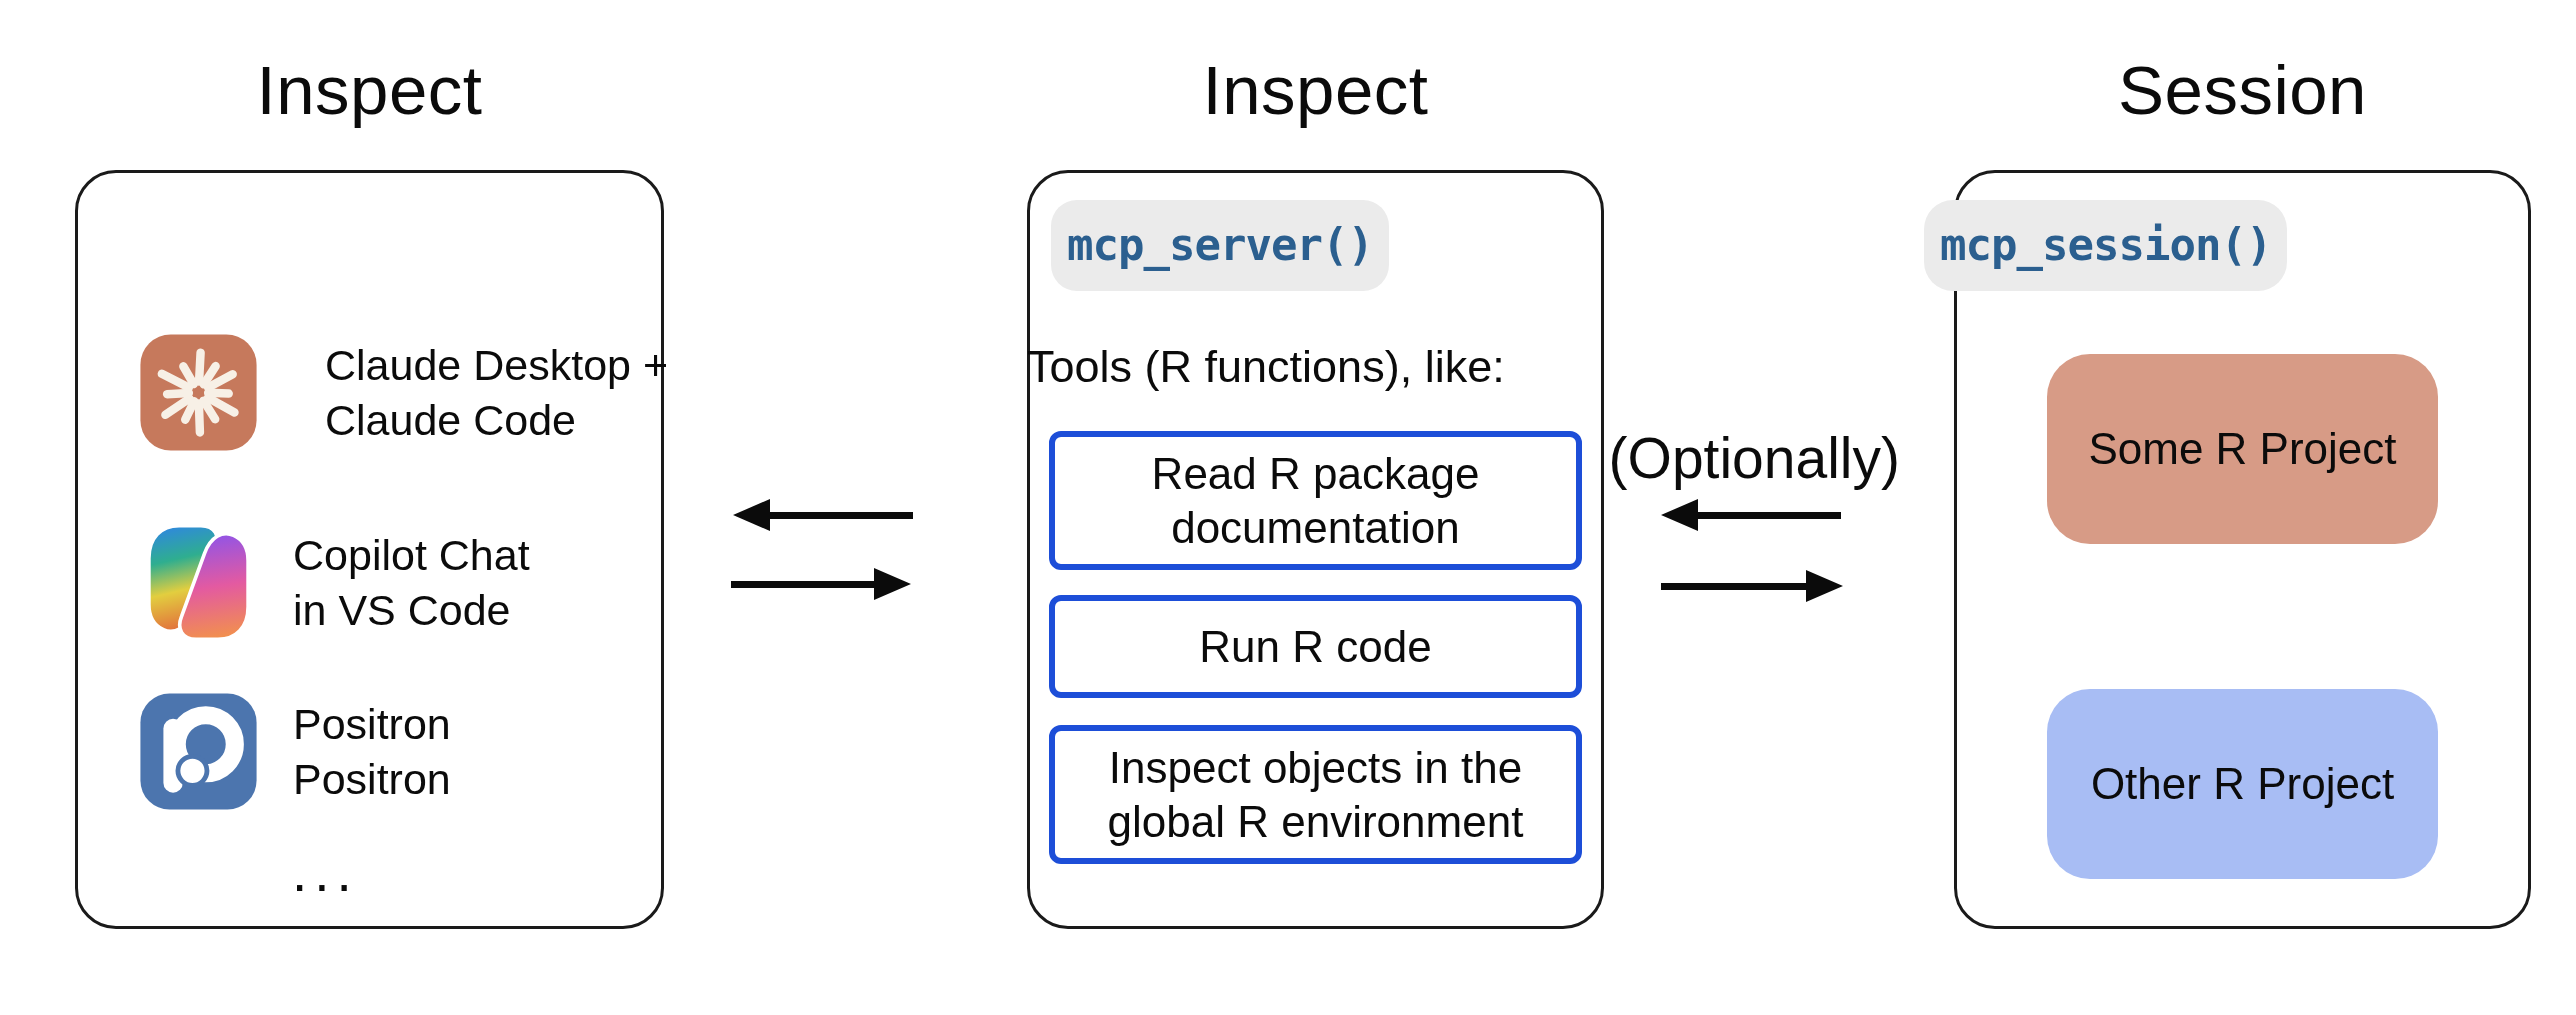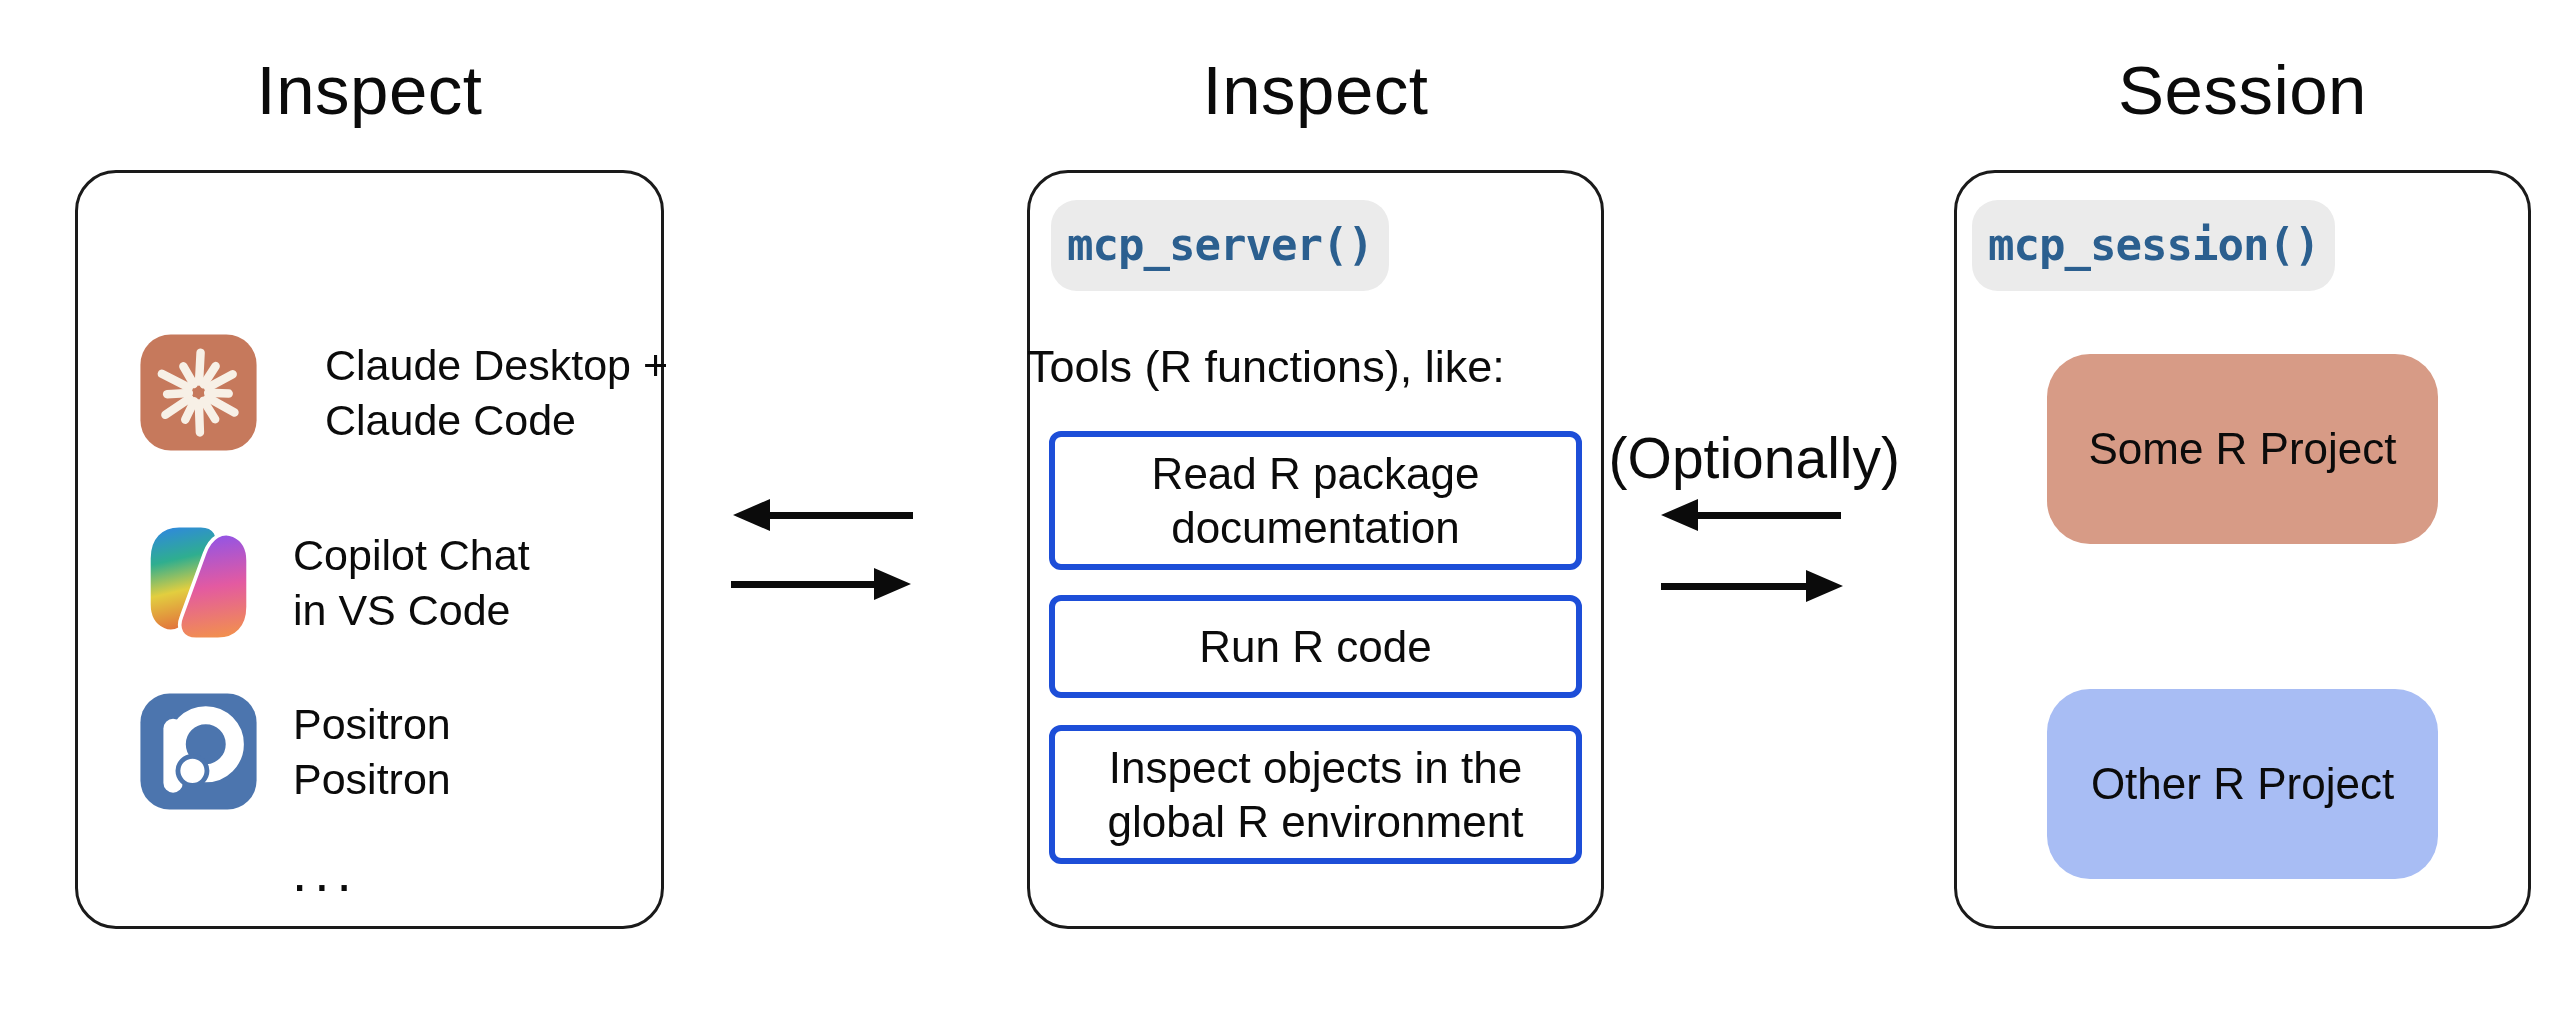--- a/index.html
+++ b/index.html
@@ -46,21 +46,21 @@
   .code-pill{
     position:absolute;top:200px;
     background:#ebebeb;border-radius:26px;
     padding:20px 16px;
     font-family:"DejaVu Sans Mono",monospace;
     font-weight:bold;font-size:44px;line-height:1.15;
     color:#2b5f8f;letter-spacing:-1px;
     white-space:nowrap;
   }
   .pill-server{left:1051px;}
-  .pill-session{left:1972px;}
+  .pill-session{left:1924px;border-radius:29px;}
 
   .tools-heading{
     position:absolute;left:1027px;top:340px;width:577px;
     font-size:45px;line-height:1.2;
   }
   .tool-card{
     position:absolute;left:1049px;width:533px;
     border:6px solid #1d4ed8;border-radius:12px;
     box-sizing:border-box;
     display:flex;align-items:center;justify-content:center;

